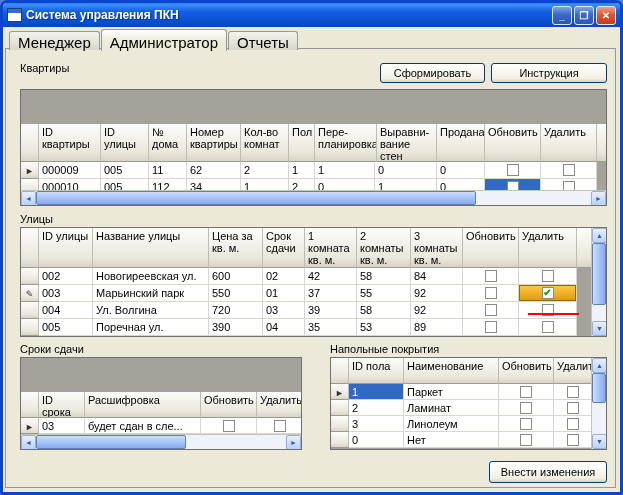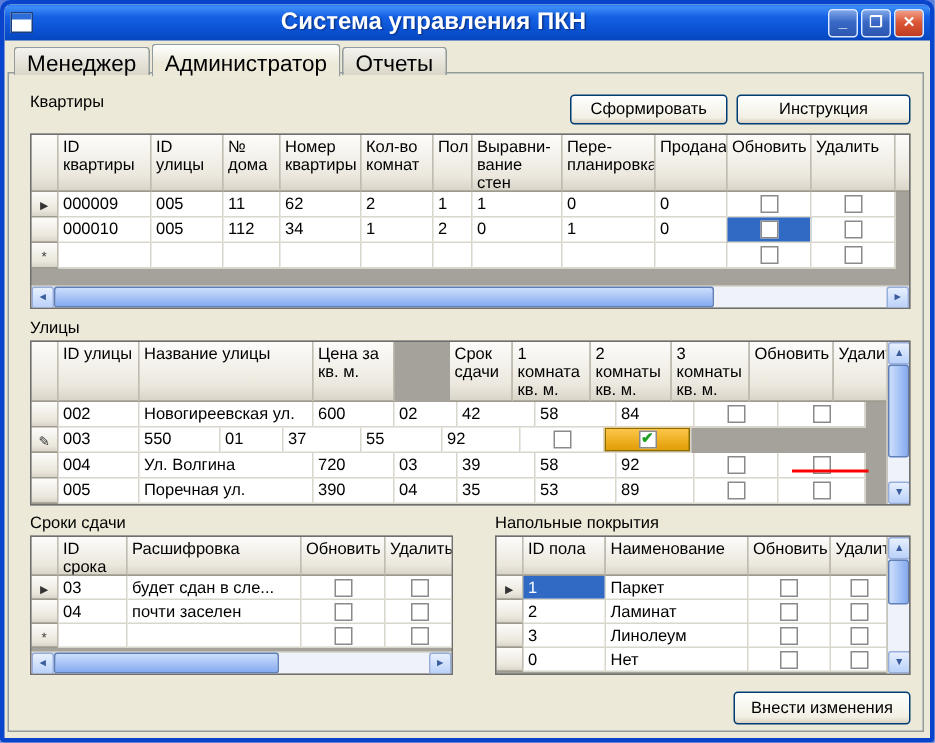--- a/index.html
+++ b/index.html
@@ -10,21 +10,21 @@
     background:#ECE9D8; overflow:hidden;
   }
   
   .titlebar {
     position:absolute; left:0; top:0; width:617px; height:24px;
     background:linear-gradient(180deg,#2A7AF0 0%,#3C8CF8 8%,#1460E4 35%,#0A50D0 75%,#0646BE 100%);
     display:flex; align-items:center; padding:0 4px; border-radius:4px 4px 0 0;
   }
   .app-icon { width:15px; height:14px; margin-right:4px; background:#fff; border:1px solid #1B3F7E; position:relative; }
   .app-icon::before { content:""; position:absolute; left:0; top:0; right:0; height:4px; background:#2E6CD8; }
-  .titlebar .title { color:#fff; font-weight:bold; font-size:16px; text-shadow:1px 1px 1px #0A3488; flex:1; white-space:nowrap; overflow:hidden;text-align:center; }
+  .titlebar .title { color:#fff; font-weight:bold; font-size:12px; text-shadow:1px 1px 1px #0A3488; flex:1; white-space:nowrap; overflow:hidden; }
   .tb-btns { display:flex; gap:2px; }
   .tb-btn {
     width:20px; height:19px; border:1px solid #DCE8FC; border-radius:3px;
     color:#fff; font-size:10px; line-height:17px; text-align:center; font-weight:bold;
     background:linear-gradient(180deg,#7FA6E8,#3968C6 45%,#2B57B0);
   }
   .tb-btn.close { background:linear-gradient(180deg,#F1A088,#DC5837 45%,#C03C1F); }
   
   .tabstrip { position:absolute; left:6px; top:26px; height:21px; display:flex; align-items:flex-end; z-index:5; }
   .tab {
@@ -45,21 +45,21 @@
   .xp-btn {
     position:absolute; font-size:11px; color:#000; font-family:"Liberation Sans",sans-serif;
     border:1px solid #003C74; border-radius:3px;
     background:linear-gradient(180deg,#FFFFFF,#F2F0E4 80%,#D9D2C2);
     cursor:default;
   }
   
   .grid { position:absolute; border:1px solid #6F6F6F; background:#A5A29B; overflow:hidden; }
   .g-content { position:absolute; left:0; top:0; right:0; bottom:0; overflow:hidden; }
   .g-content.has-v { right:15px; }
-  .g-content.has-h { bottom:15px; }
+  .g-content.has-h { bottom:15px;margin-top:34px; }
   .g-row { display:flex; width:100%; }
   .g-cell {
     flex-shrink:0; font-size:11px; line-height:12px; color:#000;
     background:#fff; border-right:1px solid #D9D6CC; border-bottom:1px solid #D9D6CC;
     padding:2px 3px; overflow:hidden; white-space:nowrap;
   }
   .g-hdr {
     background:linear-gradient(#FDFCFA,#EBE7DD 75%,#D9D4C8);
     border-right:1px solid #C0BCB0; border-bottom:1px solid #9E9A8E;
     white-space:normal;
@@ -121,22 +121,22 @@
   <div class="grid" style="left:17px; top:86px; width:587px; height:117px;">
       <div class="g-content has-h">
         <div class="g-row" style="height: 38px;">
           <div class="g-cell g-hdr" style="width: 18px;"></div>
           <div class="g-cell g-hdr" style="width: 62px;">ID квартиры</div>
           <div class="g-cell g-hdr" style="width: 48px;">ID улицы</div>
           <div class="g-cell g-hdr" style="width: 38px;">№ дома</div>
           <div class="g-cell g-hdr" style="width: 54px;">Номер квартиры</div>
           <div class="g-cell g-hdr" style="width: 48px;">Кол-во комнат</div>
           <div class="g-cell g-hdr" style="width: 26px;">Пол</div>
+          <div class="g-cell g-hdr" style="width: 62px;">Пере- планировка</div>
           <div class="g-cell g-hdr" style="width: 60px;">Выравни- вание стен</div>
-          <div class="g-cell g-hdr" style="width: 62px;">Пере- планировка</div>
           <div class="g-cell g-hdr" style="width: 48px;">Продана</div>
           <div class="g-cell g-hdr" style="width: 56px;">Обновить</div>
           <div class="g-cell g-hdr" style="width: 56px;">Удалить</div>
           <div class="g-cell g-hdr g-fill"></div>
         </div>
         <div class="g-row" style="height: 17px;">
           <div class="g-cell g-hdr g-rowhdr" style="width: 18px;">►</div>
           <div class="g-cell" style="width: 62px;">000009</div>
           <div class="g-cell" style="width: 48px;">005</div>
           <div class="g-cell" style="width: 38px;">11</div>
@@ -198,21 +198,21 @@
     </div>
 
   <span class="group-label" style="left:17px; top:210px;">Улицы</span>
   <div class="grid" style="left:17px; top:224px; width:587px; height:110px;">
       <div class="g-content has-v">
         <div class="g-row" style="height: 40px;">
           <div class="g-cell g-hdr" style="width: 18px;"></div>
           <div class="g-cell g-hdr" style="width: 54px;">ID улицы</div>
           <div class="g-cell g-hdr" style="width: 116px;">Название улицы</div>
           <div class="g-cell g-hdr" style="width: 54px;">Цена за кв. м.</div>
-          <div class="g-cell g-hdr" style="width: 42px; margin-left: 37px;">Срок сдачи</div>
+          <div class="g-cell g-hdr" style="width: 42px;">Срок сдачи</div>
           <div class="g-cell g-hdr" style="width: 52px;">1 комната кв. м.</div>
           <div class="g-cell g-hdr" style="width: 54px;">2 комнаты кв. м.</div>
           <div class="g-cell g-hdr" style="width: 52px;">3 комнаты кв. м.</div>
           <div class="g-cell g-hdr" style="width: 56px;">Обновить</div>
           <div class="g-cell g-hdr" style="width: 58px;">Удалить</div>
           <div class="g-cell g-hdr g-fill"></div>
         </div>
         <div class="g-row" style="height: 17px;">
           <div class="g-cell g-hdr g-rowhdr" style="width: 18px;"></div>
           <div class="g-cell" style="width: 54px;">002</div>
@@ -225,20 +225,21 @@
           <div class="g-cell g-check-cell" style="width: 56px;">
             <span class="checkbox"></span>
           </div>
           <div class="g-cell g-check-cell" style="width: 58px;">
             <span class="checkbox"></span>
           </div>
         </div>
         <div class="g-row" style="height: 17px;">
           <div class="g-cell g-hdr g-rowhdr" style="width: 18px;">✎</div>
           <div class="g-cell" style="width: 54px;">003</div>
+          <div class="g-cell" style="width: 116px;">Марьинский парк</div>
           <div class="g-cell" style="width: 54px;">550</div>
           <div class="g-cell" style="width: 42px;">01</div>
           <div class="g-cell" style="width: 52px;">37</div>
           <div class="g-cell" style="width: 54px;">55</div>
           <div class="g-cell" style="width: 52px;">92</div>
           <div class="g-cell g-check-cell" style="width: 56px;">
             <span class="checkbox"></span>
           </div>
           <div class="g-cell g-check-cell selected-gold" style="width: 58px;">
             <span class="checkbox checked">✔</span>

